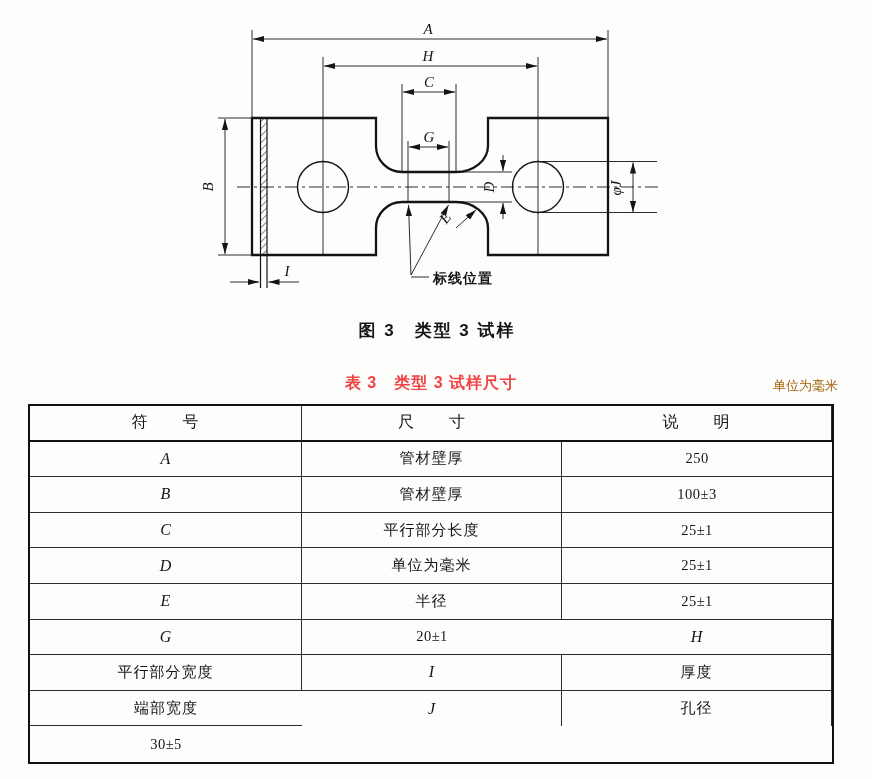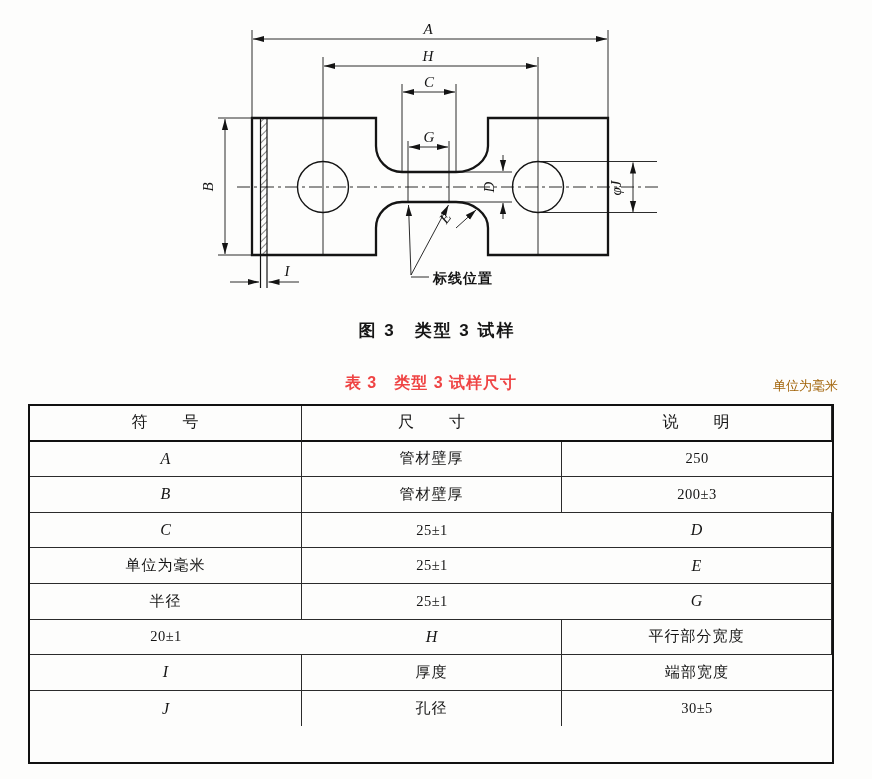--- a/index.html
+++ b/index.html
@@ -118,23 +118,24 @@
     <div class="cell header hdr-b">符　　号</div>
     <div class="cell header hdr-b last">尺　　寸</div>
     <div class="cell header hdr-b">说　　明</div>
 
     <div class="cell sym">A</div>
     <div class="cell">管材壁厚</div>
     <div class="cell dimv last">250</div>
 
     <div class="cell sym">B</div>
     <div class="cell">管材壁厚</div>
-    <div class="cell dimv last">200±3</div>
+    <div class="cell dimv last">100±3</div>
 
     <div class="cell sym">C</div>
+    <div class="cell">平行部分长度</div>
     <div class="cell dimv last">25±1</div>
 
     <div class="cell sym">D</div>
     <div class="cell">单位为毫米</div>
     <div class="cell dimv last">25±1</div>
 
     <div class="cell sym">E</div>
     <div class="cell">半径</div>
     <div class="cell dimv last">25±1</div>
 

